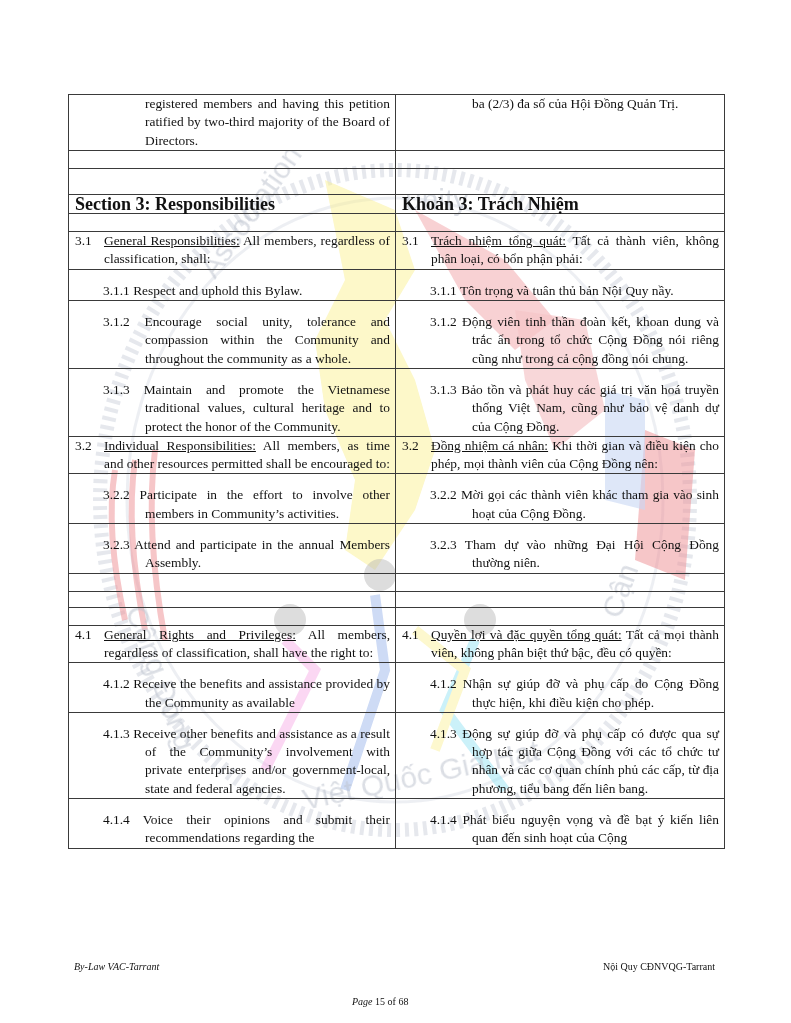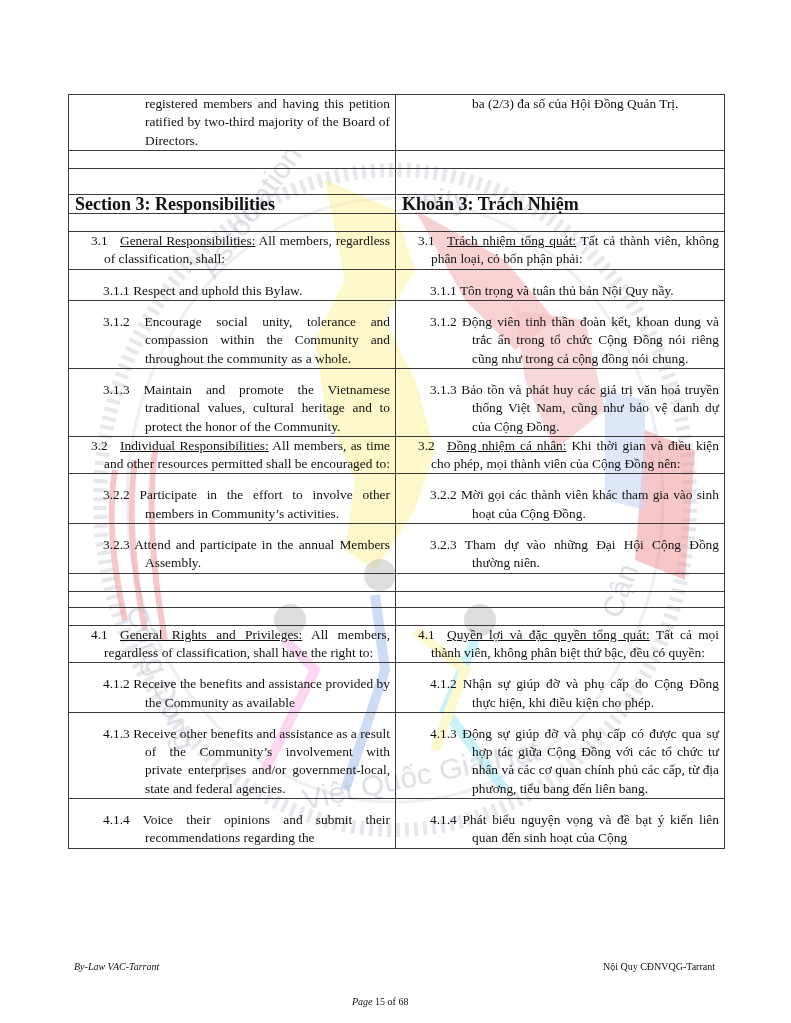--- a/index.html
+++ b/index.html
@@ -10,21 +10,21 @@
   .doc-table { position: absolute; left: 68px; top: 94px; width: 656px;
                border-collapse: collapse; table-layout: fixed; font-size: 13.4px; line-height: 18.3px; }
   .doc-table td { border: 1px solid #3a3a3a; vertical-align: top; padding: 0 5px 0 6px;
                   text-align: justify; background: transparent; }
   .doc-table col.left { width: 327px; }
   .doc-table col.right { width: 329px; }
   .sec-head td { font-weight: bold; font-size: 18px; }
   .empty td { height: 17px; }
   .empty2 td { height: 25px; }
   .empty3 td { height: 15px; }
-  .num { display: inline-block; margin-left: 16px; }
+  .num { display: inline-block; }
   .l1 { display: block; padding-left: 29px; text-indent: -29px; }
   .l1 .num { width: 29px; text-indent: 0; }
   .l2 { display: block; padding-left: 70px; text-indent: -42px; margin-top: 12px; }
   .u { text-decoration: underline; }
   .tail { display: block; padding-left: 70px; }
   .tail-r { display: block; padding-left: 70px; }
   .footer { position: absolute; top: 961px; font-size: 10px; }
   .footer.left { left: 74px; font-style: italic; }
   .footer.center { left: 352px; margin-top: 35px; }
   .footer.center .it { font-style: italic; }

